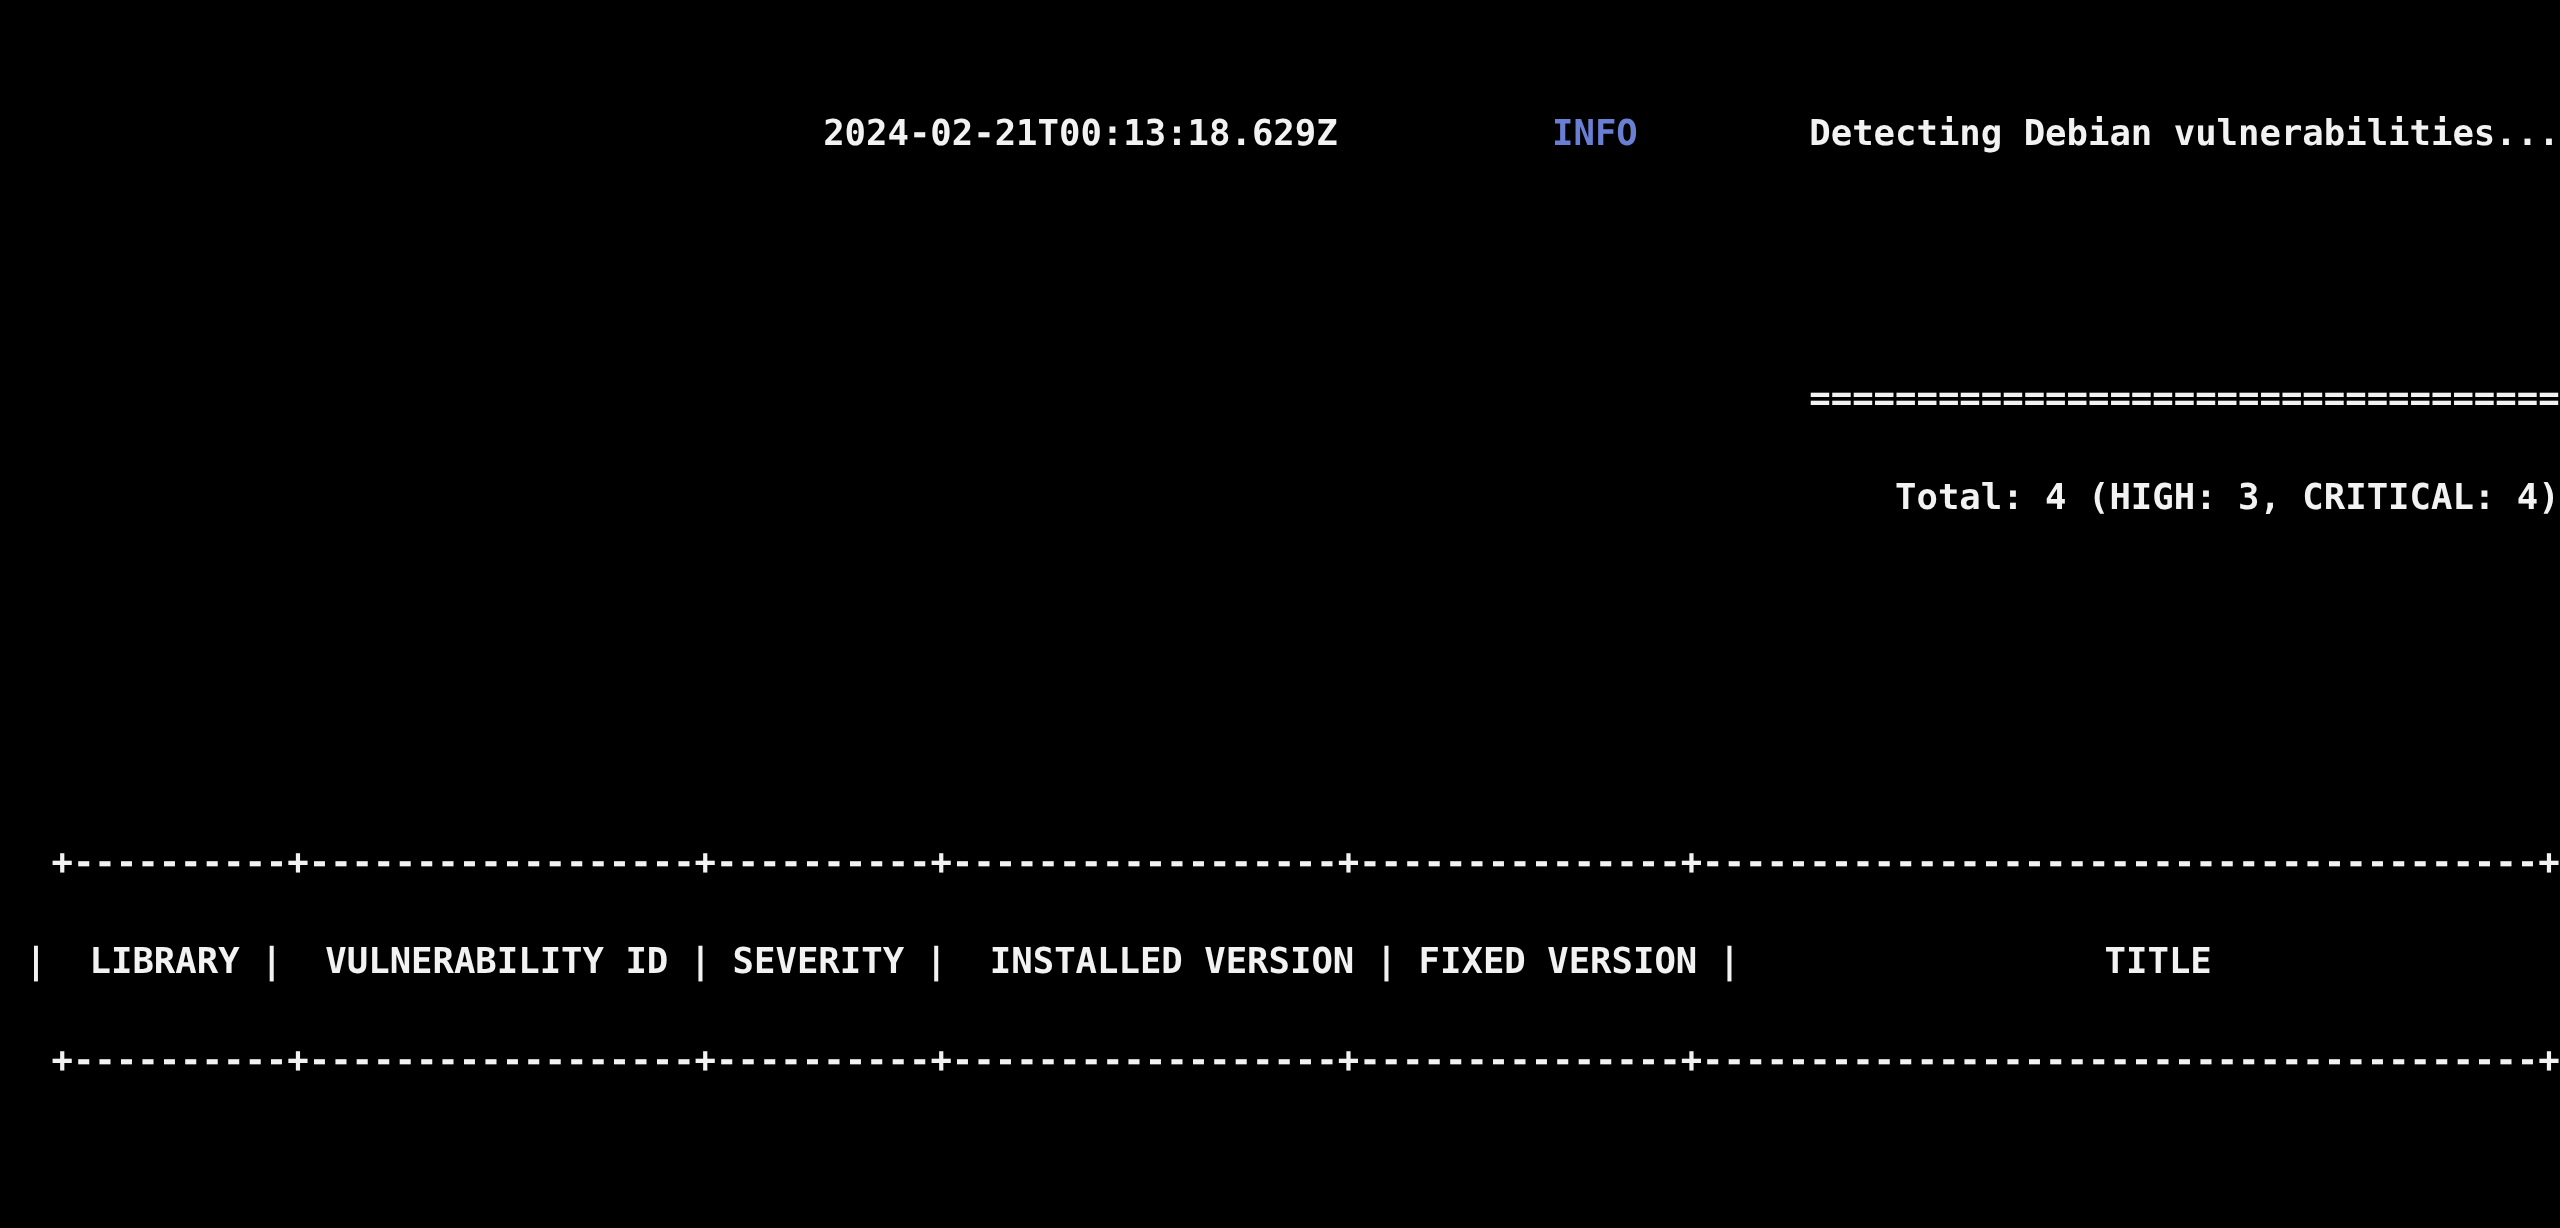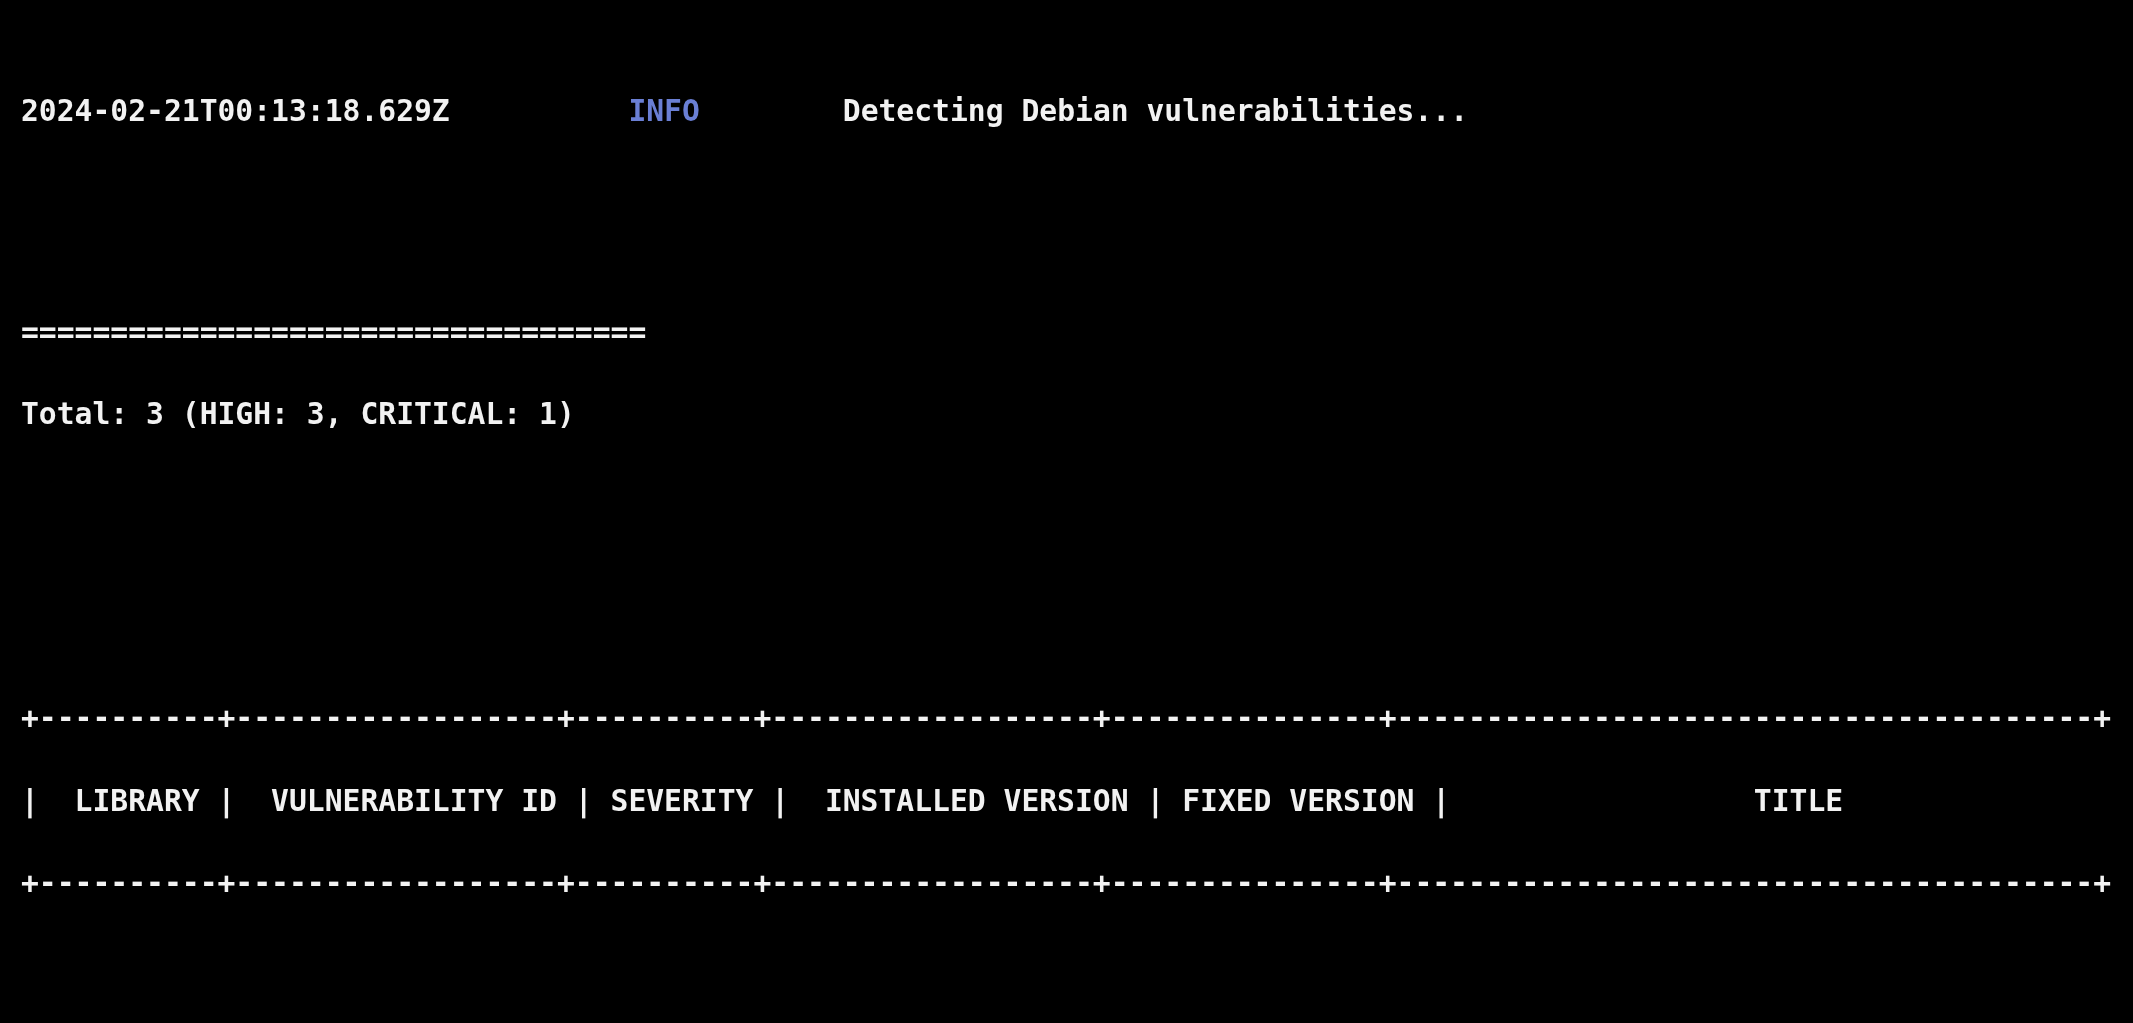--- a/index.html
+++ b/index.html
@@ -35,28 +35,28 @@
     height: 27.6px;
     font-weight: 700;
   }
   .blank { height: 27.6px; }
   .c-info   { color: #6a7fd4; }
   .c-rule   { color: #f2f2f2; }
 </style>
 </head>
 <body>
 
-<div id="terminal" style="font-size: 29.685px;">
+<div id="terminal" style="font-size: 29.685px; text-align: right;">
 
   <div class="line"><span>2024-02-21T00:13:18.629Z</span><span>          </span><span class="c-info">INFO</span><span>        </span><span>Detecting Debian vulnerabilities...</span></div>
 
   <div class="blank"> </div>
 
   <div class="line">===================================</div>
-  <div class="line">Total: 3 (HIGH: 3, CRITICAL: 1)</div>
+  <div class="line">Total: 4 (HIGH: 3, CRITICAL: 4)</div>
 
   <div class="blank"> </div>
   <div class="blank"> </div>
 
   <div class="line c-rule">+----------+------------------+----------+------------------+---------------+---------------------------------------+</div>
   <div class="line">|  LIBRARY |  VULNERABILITY ID | SEVERITY |  INSTALLED VERSION | FIXED VERSION |                 TITLE                 |</div>
   <div class="line c-rule">+----------+------------------+----------+------------------+---------------+---------------------------------------+</div>
 
   
   

